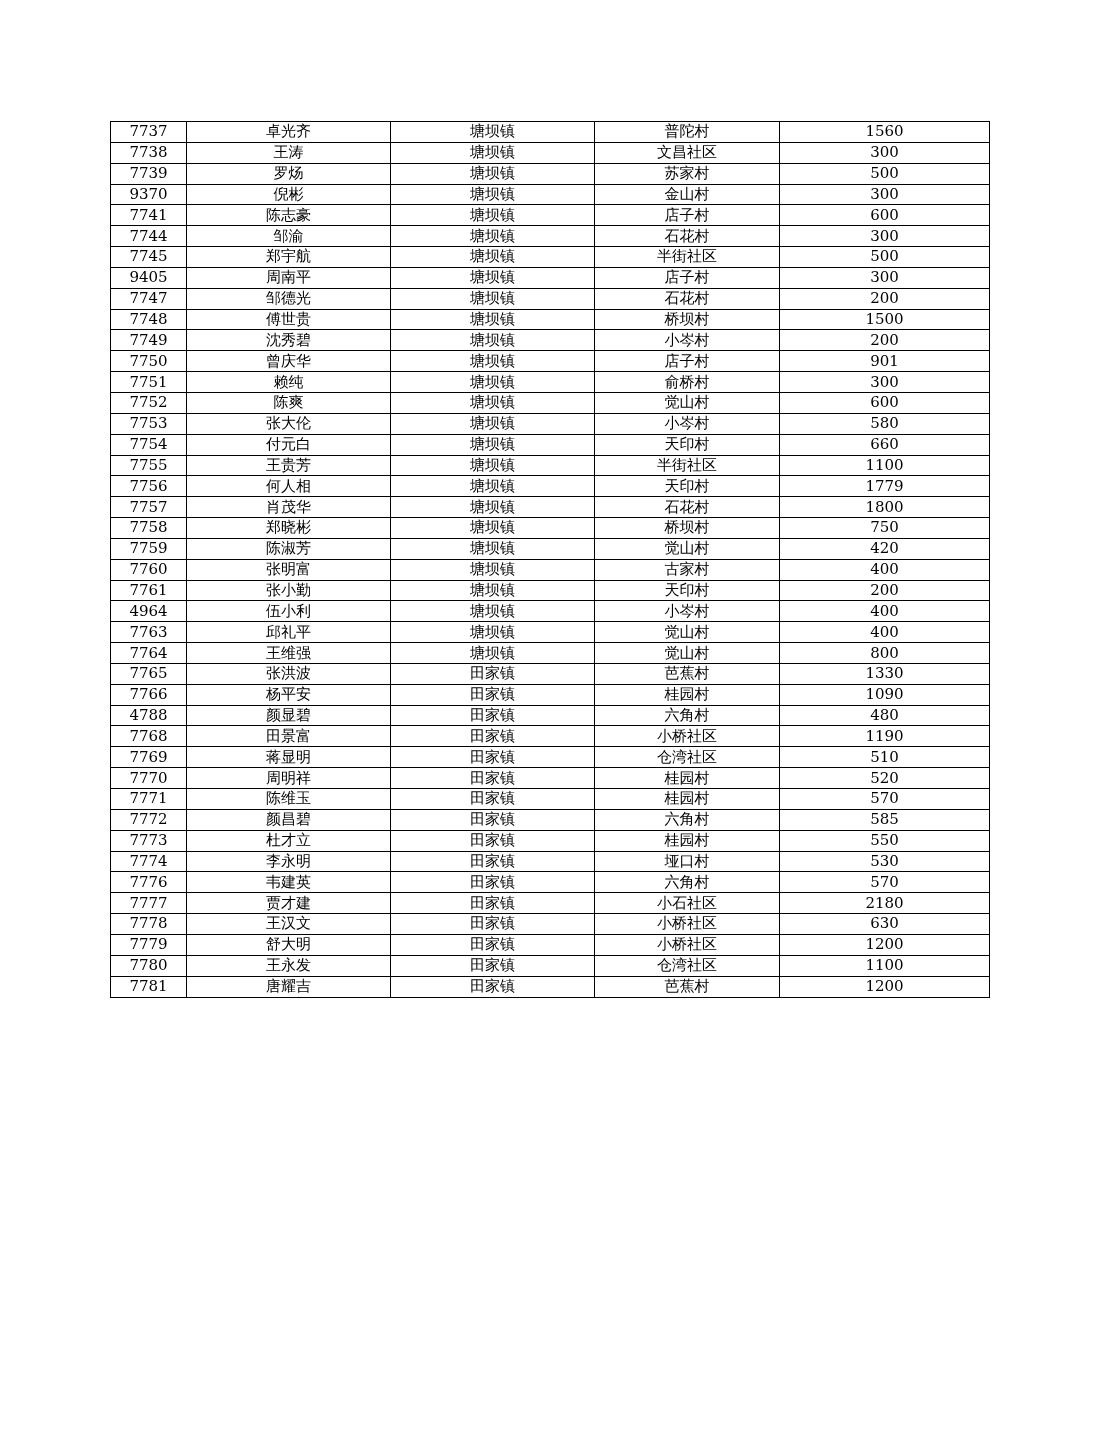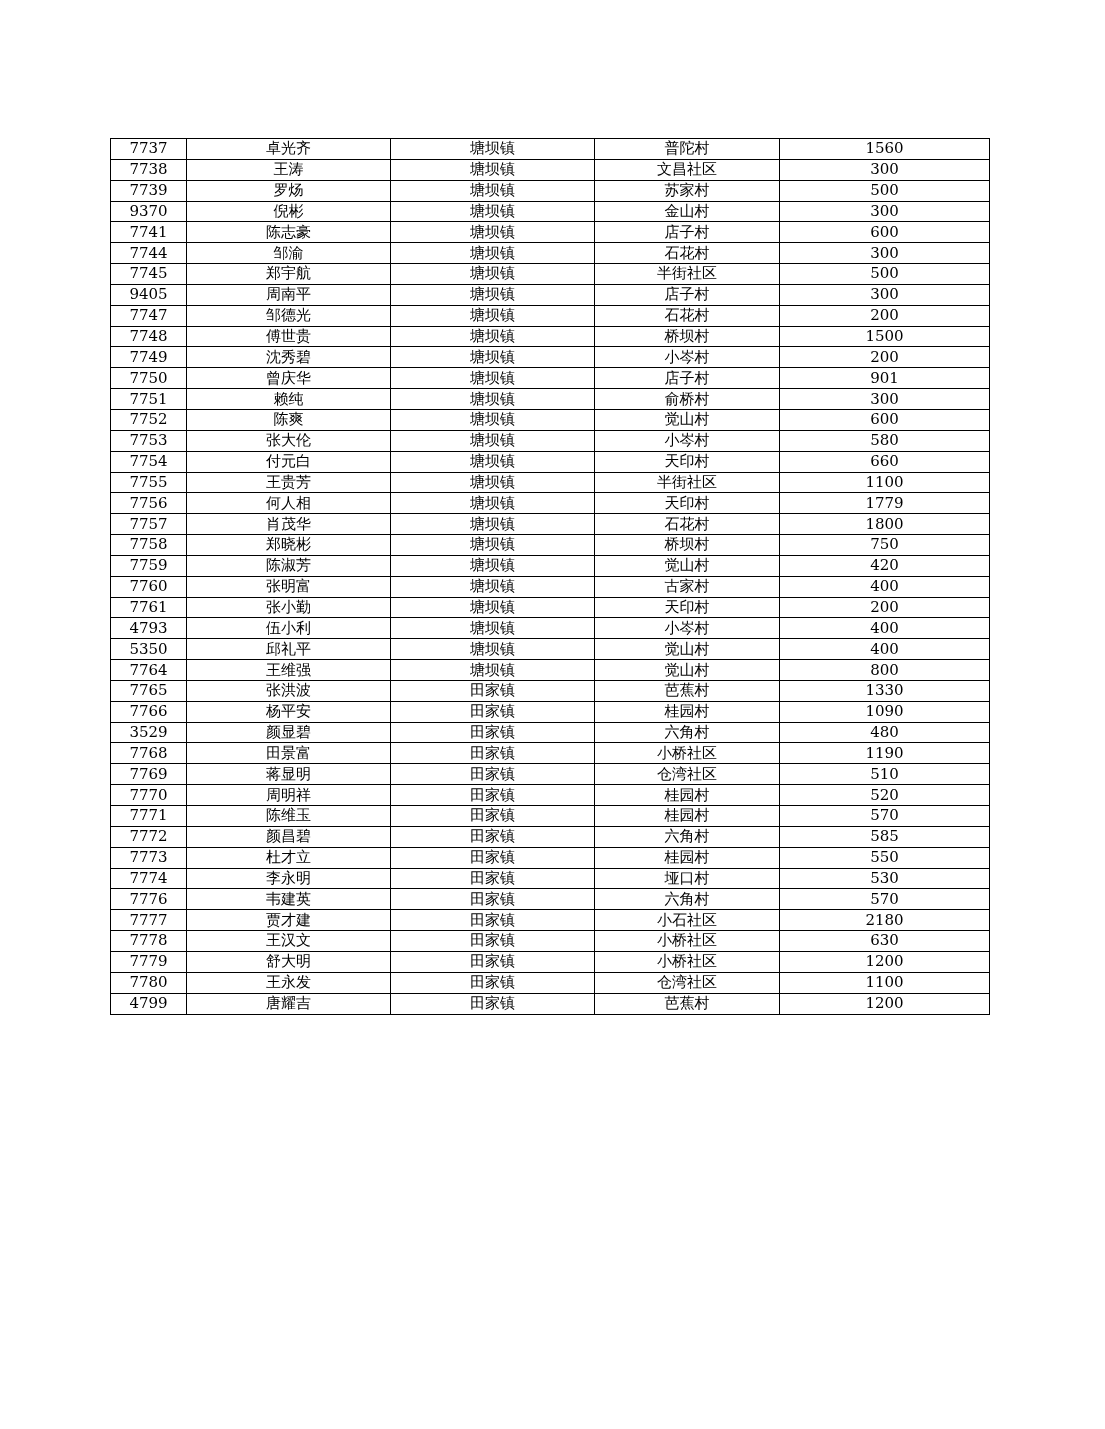--- a/index.html
+++ b/index.html
@@ -15,21 +15,21 @@
     color: #000000;
   }
   .page {
     position: absolute;
     inset: 0;
     background: #ffffff;
   }
   table.data-table {
     position: absolute;
     left: 110px;
-    top: 138px;
+    top: 121px;
     width: 879px;
     height: 877px;
     border-collapse: collapse;
     table-layout: fixed;
   }
   table.data-table td {
     border: 1px solid #000000;
     text-align: center;
     vertical-align: middle;
     font-size: 15px;
@@ -212,28 +212,28 @@
           <td>400</td>
         </tr>
         <tr>
           <td>7761</td>
           <td>张小勤</td>
           <td>塘坝镇</td>
           <td>天印村</td>
           <td>200</td>
         </tr>
         <tr>
-          <td>4793</td>
+          <td>4964</td>
           <td>伍小利</td>
           <td>塘坝镇</td>
           <td>小岑村</td>
           <td>400</td>
         </tr>
         <tr>
-          <td>5350</td>
+          <td>7763</td>
           <td>邱礼平</td>
           <td>塘坝镇</td>
           <td>觉山村</td>
           <td>400</td>
         </tr>
         <tr>
           <td>7764</td>
           <td>王维强</td>
           <td>塘坝镇</td>
           <td>觉山村</td>
@@ -247,21 +247,21 @@
           <td>1330</td>
         </tr>
         <tr>
           <td>7766</td>
           <td>杨平安</td>
           <td>田家镇</td>
           <td>桂园村</td>
           <td>1090</td>
         </tr>
         <tr>
-          <td>3529</td>
+          <td>4788</td>
           <td>颜显碧</td>
           <td>田家镇</td>
           <td>六角村</td>
           <td>480</td>
         </tr>
         <tr>
           <td>7768</td>
           <td>田景富</td>
           <td>田家镇</td>
           <td>小桥社区</td>
@@ -338,21 +338,21 @@
           <td>1200</td>
         </tr>
         <tr>
           <td>7780</td>
           <td>王永发</td>
           <td>田家镇</td>
           <td>仓湾社区</td>
           <td>1100</td>
         </tr>
         <tr>
-          <td>4799</td>
+          <td>7781</td>
           <td>唐耀吉</td>
           <td>田家镇</td>
           <td>芭蕉村</td>
           <td>1200</td>
         </tr>
       </tbody>
   </table>
 </div>
 
 </body></html>

